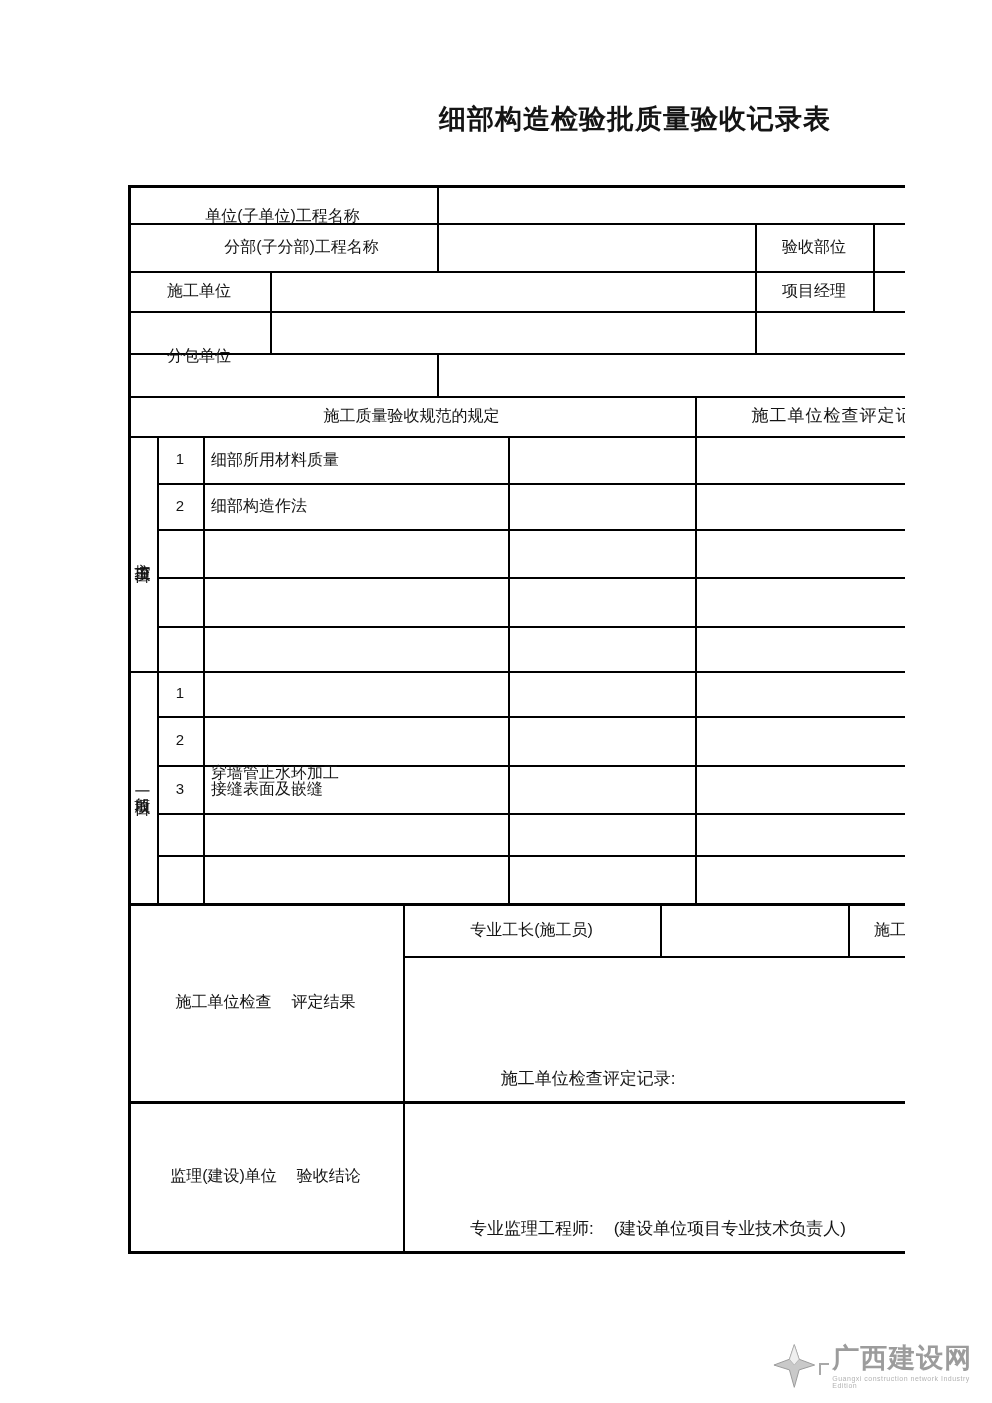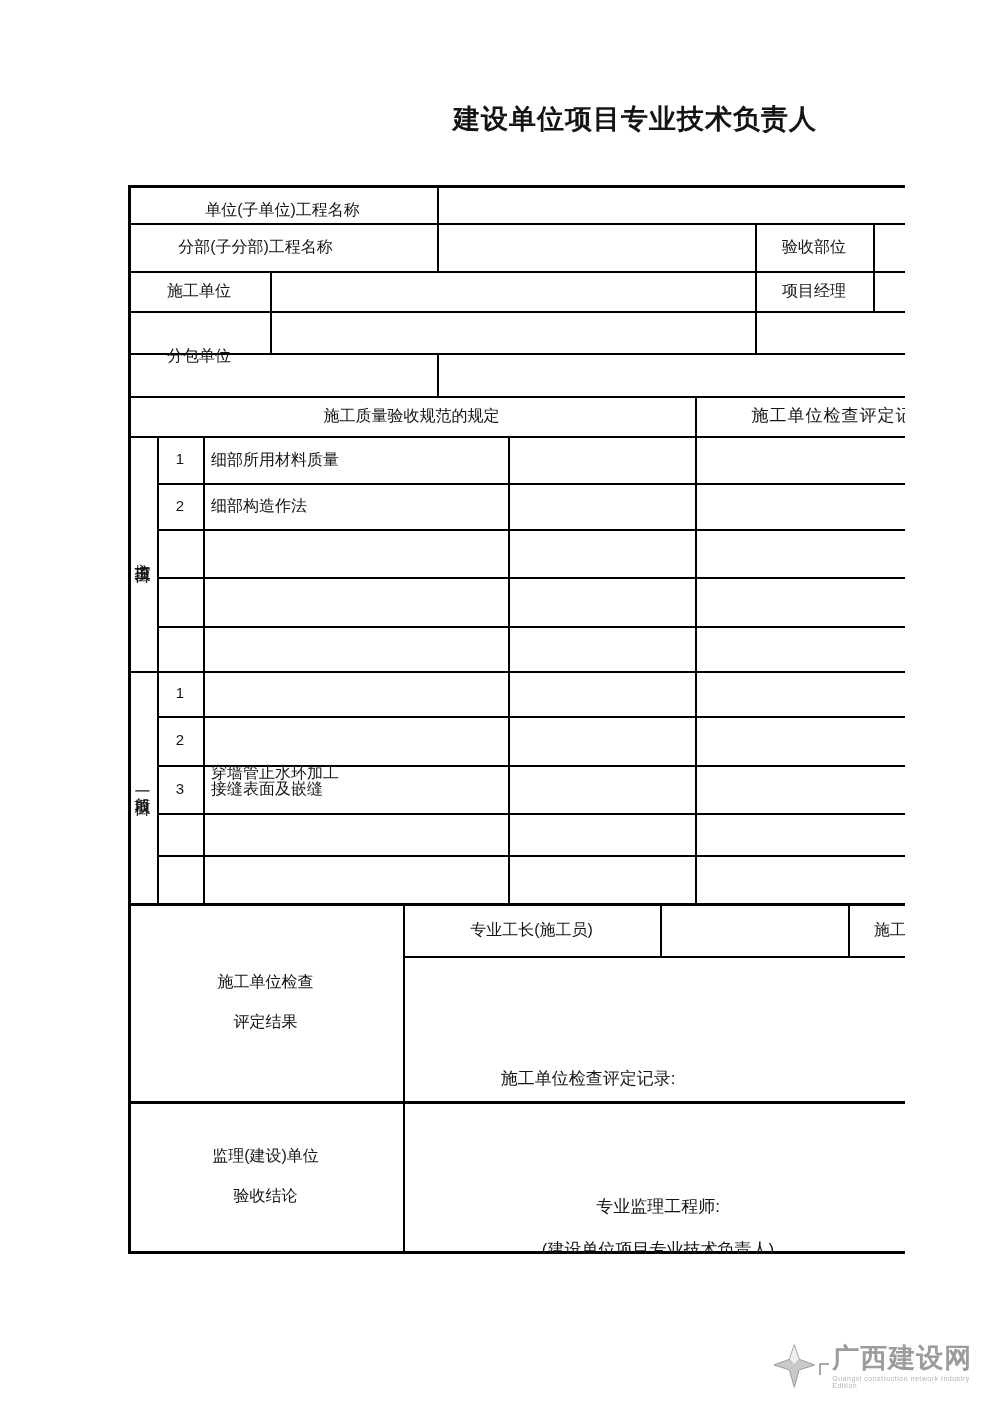--- a/index.html
+++ b/index.html
@@ -7,37 +7,37 @@
         font-family:"Liberation Sans","DejaVu Sans",sans-serif;color:#141414;}
   .page-title{position:absolute;left:430px;top:101px;width:410px;text-align:center;
         font-size:27px;font-weight:bold;letter-spacing:1px;white-space:nowrap;}
   
   .table-clip{position:absolute;left:128px;top:185px;width:777px;height:1069px;overflow:hidden;}
   .hline,.vline{position:absolute;background:#000;}
   .cell{position:absolute;display:flex;align-items:center;justify-content:center;
         font-size:16px;line-height:1.25;white-space:nowrap;}
   .cell.left{justify-content:flex-start;}
   .cell.right{justify-content:flex-end;}
-  .cell.col{flex-direction:column;gap:20px;}
+  .cell.col{flex-direction:row;gap:20px;}
   .vertical{writing-mode:vertical-rl;text-orientation:upright;letter-spacing:2px;font-size:16px;}
   .num{font-size:15px;}
   .sig{line-height:23px;text-align:right;}
   .watermark{position:absolute;left:772px;top:1342px;display:flex;align-items:center;}
   .wm-text{margin-left:2px;}
   .wm-name{font-size:27px;font-weight:bold;color:#9c9c9c;letter-spacing:1px;line-height:30px;}
   .wm-caption{font-size:7px;color:#b3b3b3;letter-spacing:0.5px;margin-top:2px;}
   .corner-mark{display:inline-block;width:9px;height:10px;border-left:2px solid #a8a8a8;
         border-top:2px solid #a8a8a8;margin:6px 1px 0 2px;}
 </style>
 </head>
 <body>
 
 <div class="page">
 
-  <div class="page-title">建设单位项目专业技术负责人</div>
+  <div class="page-title">细部构造检验批质量验收记录表</div>
 
   <div class="table-clip">
 
     <div class="hline" style="left:0;top:0;width:860px;height:3px;"></div>
     <div class="hline" style="left:0;top:1066px;width:860px;height:3px;"></div>
     <div class="vline" style="left:0;top:0;width:3px;height:1069px;"></div>
 
     <div class="hline" style="left:0;top:38px;width:860px;height:2px;"></div>
     <div class="hline" style="left:0;top:86px;width:860px;height:2px;"></div>
     <div class="hline" style="left:0;top:126px;width:860px;height:2px;"></div>
@@ -63,22 +63,22 @@
     <div class="vline" style="left:275px;top:718px;width:2px;height:348px;"></div>
     <div class="vline" style="left:309px;top:0;width:2px;height:88px;"></div>
     <div class="vline" style="left:309px;top:168px;width:2px;height:45px;"></div>
     <div class="vline" style="left:380px;top:251px;width:2px;height:469px;"></div>
     <div class="vline" style="left:532px;top:718px;width:2px;height:55px;"></div>
     <div class="vline" style="left:567px;top:211px;width:2px;height:509px;"></div>
     <div class="vline" style="left:627px;top:38px;width:2px;height:132px;"></div>
     <div class="vline" style="left:720px;top:718px;width:2px;height:55px;"></div>
     <div class="vline" style="left:745px;top:38px;width:2px;height:90px;"></div>
 
-    <div class="cell" style="left:0;top:6px;width:309px;height:38px;">单位(子单位)工程名称</div>
-    <div class="cell" style="left:0;top:38px;width:255px;height:48px;">分部(子分部)工程名称</div>
+    <div class="cell" style="left:0;top:12px;width:309px;height:38px;">单位(子单位)工程名称</div>
+    <div class="cell" style="left:0;top:38px;width:255px;height:48px;padding-left:46px;">分部(子分部)工程名称</div>
     <div class="cell" style="left:627px;top:38px;width:118px;height:48px;">验收部位</div>
     <div class="cell" style="left:0;top:86px;width:142px;height:40px;">施工单位</div>
     <div class="cell" style="left:627px;top:86px;width:118px;height:40px;">项目经理</div>
     <div class="cell" style="left:0;top:126px;width:142px;height:42px;margin-top:24px;">分包单位</div>
 
     <div class="cell" style="left:0;top:211px;width:567px;height:40px;">施工质量验收规范的规定</div>
     <div class="cell" style="left:567px;top:211px;width:293px;height:40px;font-size:17px;letter-spacing:1px;">施工单位检查评定记录</div>
 
     <div class="cell vertical" style="left:0;top:251px;width:29px;height:235px;">主控项目</div>
     <div class="cell num" style="left:29px;top:251px;width:46px;height:47px;">1</div>

